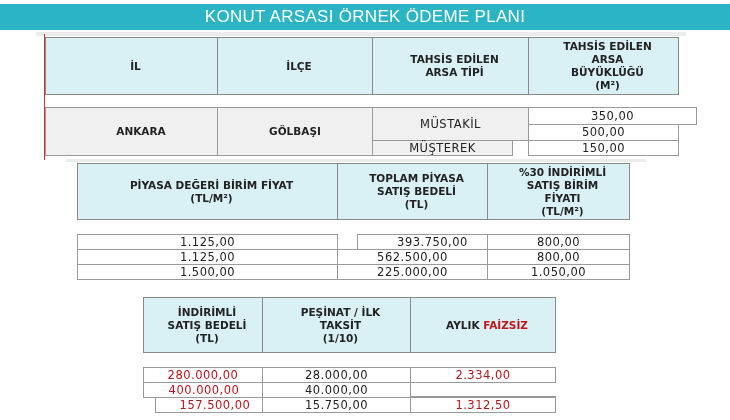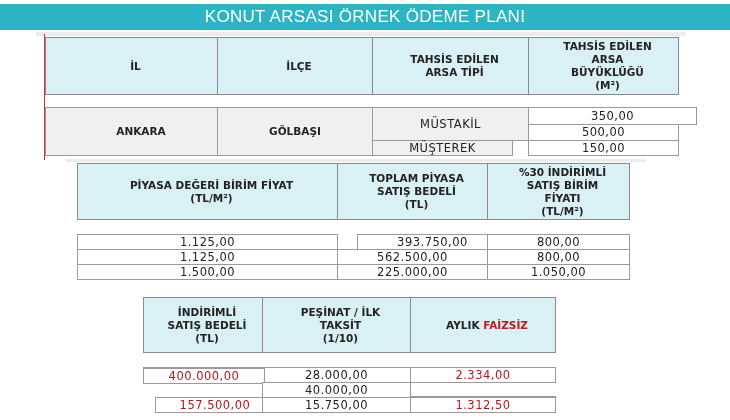--- a/index.html
+++ b/index.html
@@ -71,19 +71,19 @@
   <div class="cell hdr" style="left:262px;top:297px;width:149px;height:56px;white-space:pre-line;">PEŞİNAT / İLK
 TAKSİT
 (1/10)</div>
   <div class="cell hdr" style="left:410px;top:297px;width:146px;height:56px;">
     <div><span>AYLIK </span><span class="redtxt">FAİZSİZ</span></div>
   </div>
 
   <div class="cell val red" style="left:143px;top:367px;width:120px;height:16px;">280.000,00</div>
   <div class="cell val" style="left:262px;top:367px;width:149px;height:16px;">28.000,00</div>
   <div class="cell val red" style="left:410px;top:367px;width:146px;height:16px;">2.334,00</div>
-  <div class="cell val red" style="left:143px;top:368px;width:122px;height:16px;">400.000,00</div>
+  <div class="cell val red" style="left:143px;top:382px;width:122px;height:16px;">400.000,00</div>
   <div class="cell val" style="left:262px;top:382px;width:149px;height:16px;">40.000,00</div>
   <div class="cell val red" style="left:410px;top:396px;width:146px;height:16px;">3.333,33</div>
   <div class="cell val red" style="left:143px;top:397px;width:120px;height:16px;margin-left:12px;">157.500,00</div>
   <div class="cell val" style="left:262px;top:397px;width:149px;height:16px;">15.750,00</div>
   <div class="cell val red" style="left:410px;top:397px;width:146px;height:16px;">1.312,50</div>
 </div>
 
 </body></html>

